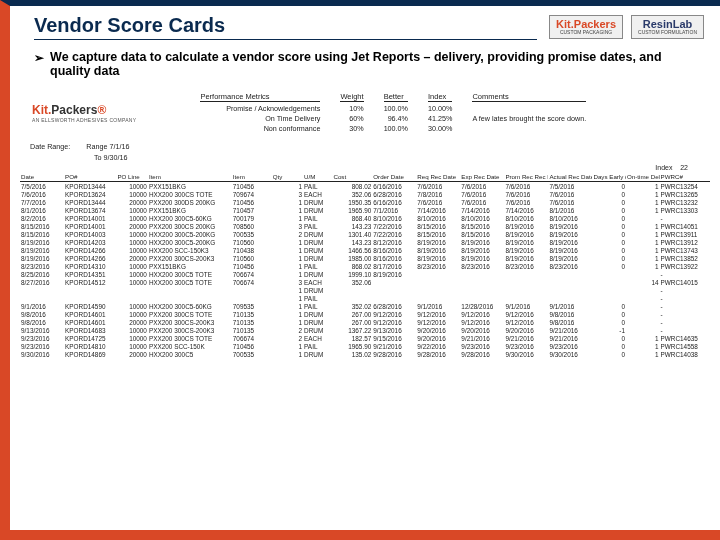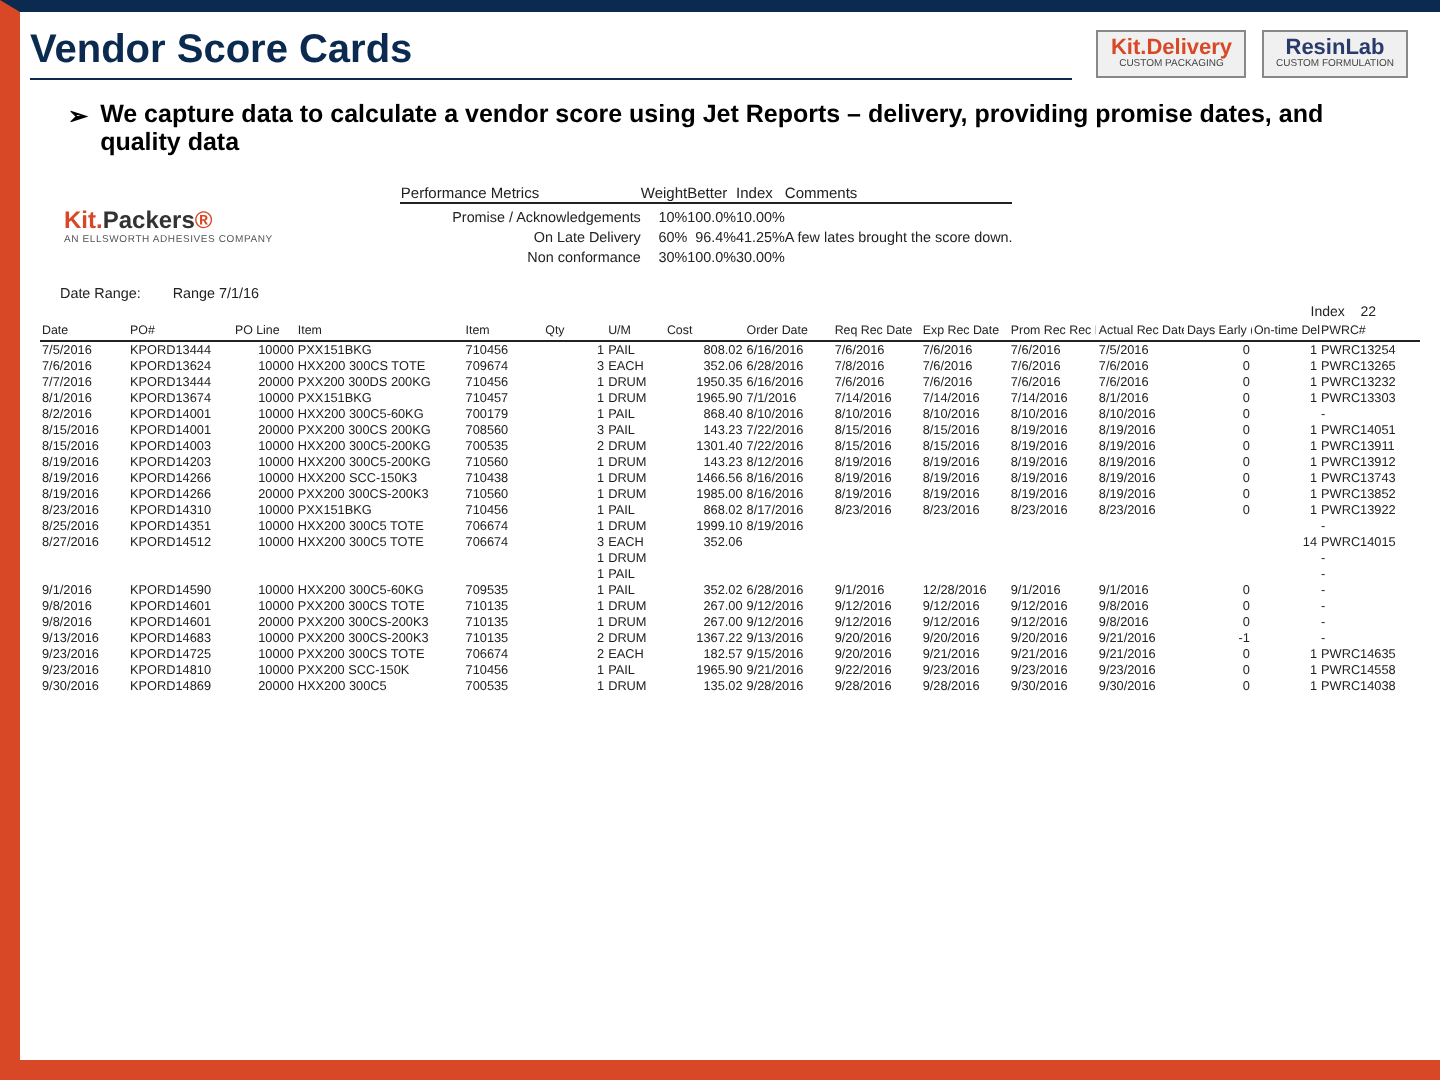--- a/index.html
+++ b/index.html
@@ -14,21 +14,21 @@
   }
   .outer-frame {
     width: 720px;
     height: 540px;
     border-left: 10px solid #d94826;
     border-bottom: 10px solid #d94826;
     border-top: 6px solid #0a2a4f;
     position: relative;
   }
   .header-area {
-    padding: 8px 16px 4px 5px;
+    padding: 8px 16px 4px 24px;
     display: flex;
     justify-content: space-between;
     align-items: center;
   }
   .slide-title {
     font-size: 20px;
     font-weight: bold;
     color: #0a2a4f;
     border-bottom: 1.5px solid #0a2a4f;
     padding-bottom: 2px;
@@ -73,20 +73,21 @@
   .brand-block {
     display: flex;
     flex-direction: column;
     margin-left: 12px;
   }
   .brand-line1 { font-size: 12px; font-weight: bold; color: #333; }
   .brand-line1 .k { color: #d94826; }
   .brand-line2 { font-size: 5px; color: #555; letter-spacing: 0.3px; }
   .metrics-block {
     display: flex;
+    gap: 20px;
     margin-left: 40px;
   }
   .metrics-col { display: flex; flex-direction: column; }
   .m-label { font-size: 7.5px; border-bottom: 1px solid #222; display: inline-block; margin-bottom: 2px; }
   .m-row { font-size: 7.2px; line-height: 1.4; white-space: nowrap; text-align: right; }
   .date-range-row {
     display: flex;
     gap: 16px;
     font-size: 7.2px;
     margin: 2px 0 2px 10px;
@@ -144,21 +145,21 @@
 </style>
 </head>
 <body>
 
 <div class="outer-frame">
 
   <div class="header-area">
     <div class="slide-title">Vendor Score Cards</div>
     <div class="logos">
       <div class="logo-box">
-        <div class="logo-main">Kit.Delivery</div>
+        <div class="logo-main">Kit.Packers</div>
         <div class="logo-sub">CUSTOM PACKAGING</div>
       </div>
       <div class="logo-box">
         <div class="logo-main" style="color:#2a3a6a">ResinLab</div>
         <div class="logo-sub">CUSTOM FORMULATION</div>
       </div>
     </div>
   </div>
 
   <div class="bullet-row">
@@ -173,21 +174,21 @@
         <div class="brand-line1">
           <span class="k">Kit.</span><span>Packers</span><span style="color:#d94826">®</span>
         </div>
         <div class="brand-line2">AN ELLSWORTH ADHESIVES COMPANY</div>
       </div>
 
       <div class="metrics-block">
         <div class="metrics-col" style="width:120px">
           <span class="m-label">Performance Metrics</span>
           <span class="m-row">Promise / Acknowledgements</span>
-          <span class="m-row">On Late Delivery</span>
+          <span class="m-row">On Time Delivery</span>
           <span class="m-row">Non conformance</span>
         </div>
         <div class="metrics-col">
           <span class="m-label">Weight</span>
           <span class="m-row">10%</span>
           <span class="m-row">60%</span>
           <span class="m-row">30%</span>
         </div>
         <div class="metrics-col">
           <span class="m-label">Better</span>
@@ -205,20 +206,23 @@
           <span class="m-label">Comments</span>
           <span class="m-row">&nbsp;</span>
           <span class="m-row">A few lates brought the score down.</span>
         </div>
       </div>
     </div>
 
     <div class="date-range-row">
       <span>Date Range:</span>
       <span><span>Range</span> <span>7/1/16</span></span>
+    </div>
+    <div class="date-range-row" style="margin-left:74px">
+      <span><span>To</span> <span>9/30/16</span></span>
     </div>
 
 
     <div class="index-line">
       <span>Index</span>&nbsp;&nbsp;&nbsp;&nbsp;<span>22</span>
     </div>
 
     <table class="data">
       <colgroup>
         <col class="col-date">

